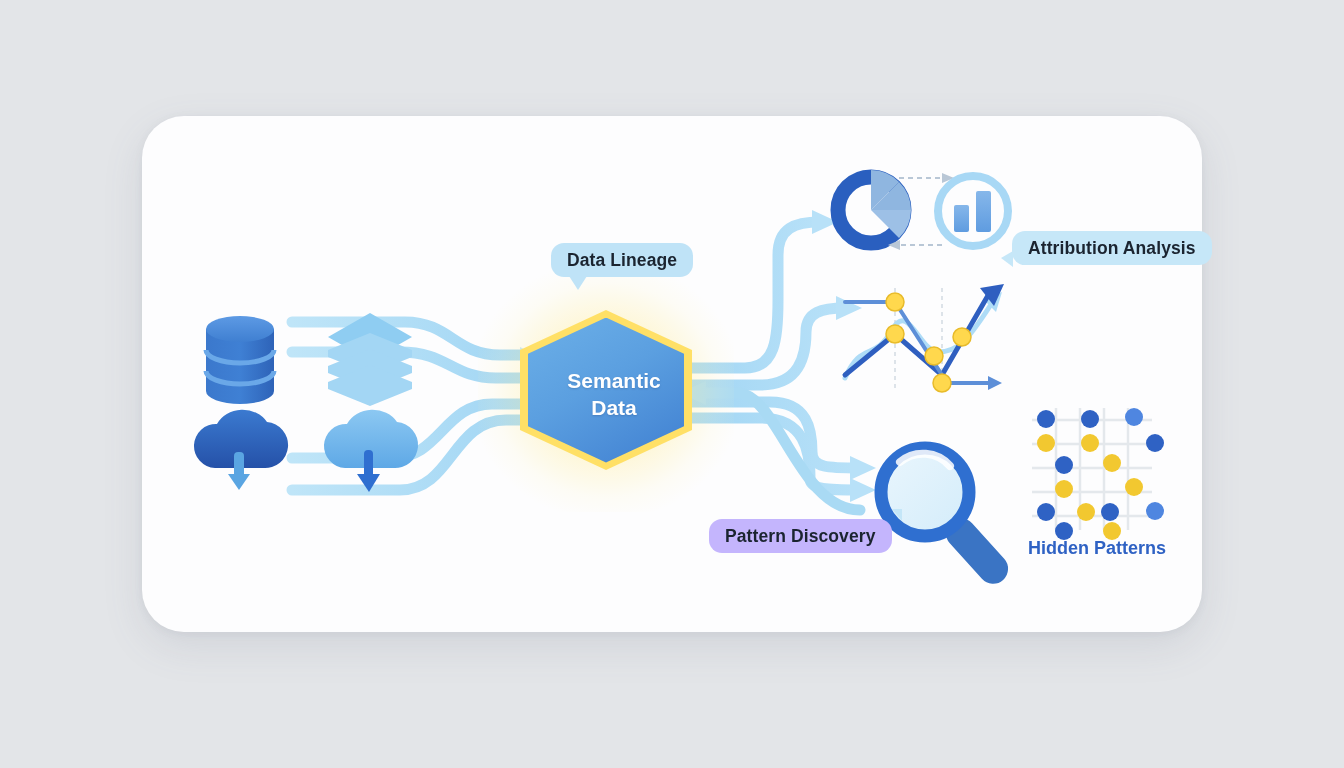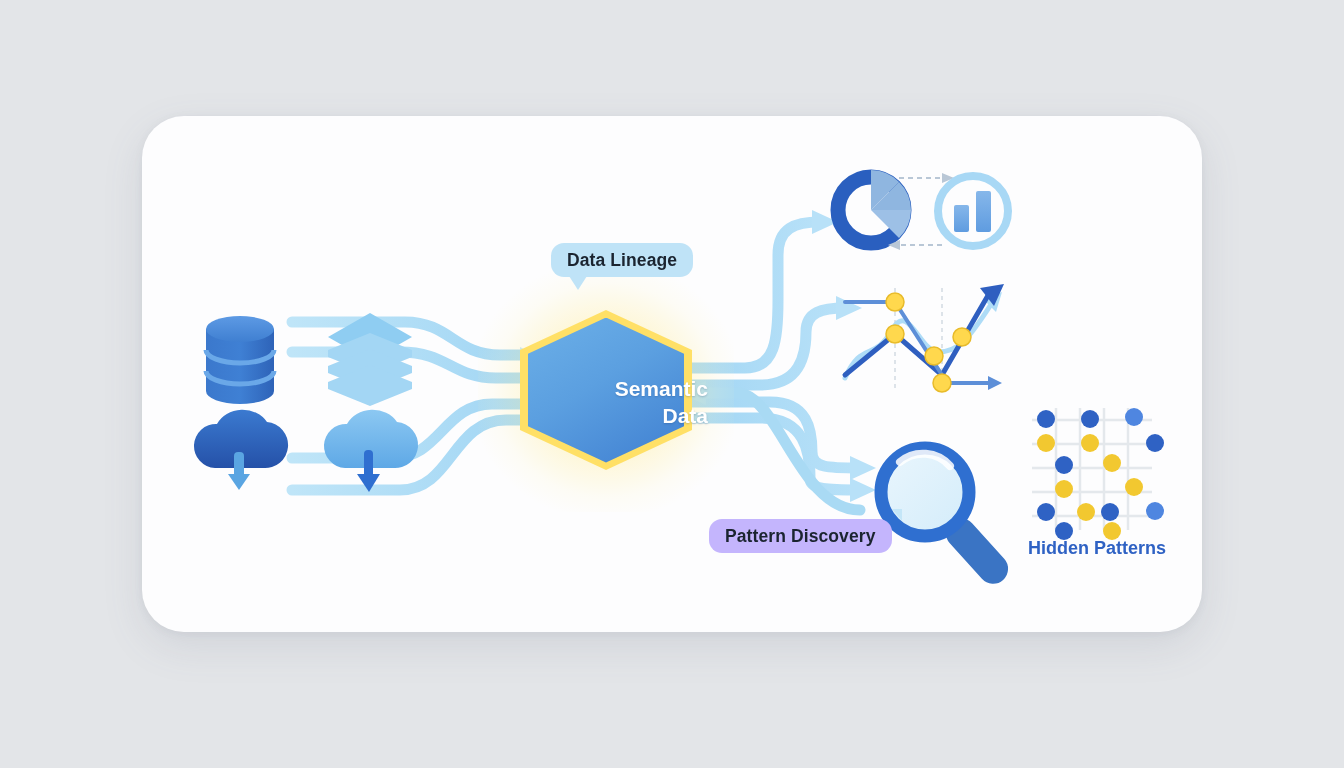--- a/index.html
+++ b/index.html
@@ -84,22 +84,22 @@
   #hex-ring, #hex-body {
     position:absolute;
     clip-path:polygon(50% 0%, 100% 25%, 100% 75%, 50% 100%, 0% 75%, 0% 25%);
   }
   #hex-ring { left:0; top:0; width:172px; height:160px; background:#ffe066; }
   #hex-body {
     left:8px; top:7.5px; width:156px; height:145px;
     background:linear-gradient(150deg,#6cb0e8 0%,#5b9fe0 45%,#3f7fd1 100%);
   }
   #hex-text {
-    position:absolute; left:0; top:12px; width:188px; height:160px;
-    display:flex; flex-direction:column; align-items:flex-end; justify-content:center;
+    position:absolute; left:0; top:4px; width:188px; height:160px;
+    display:flex; flex-direction:column; align-items:center; justify-content:center;
     color:#fff; font-size:21px; font-weight:700; line-height:1.3;
     text-shadow:0 1px 2px rgba(30,60,110,.25);
   }
 </style>
 </head>
 <body>
 
 <div id="stage">
 
   <div class="card"></div>
@@ -294,20 +294,24 @@
         <circle cx="1112" cy="531" r="9" fill="#f2c830"></circle>
       </g>
     </g>
   </svg>
 
   <div class="bubble" id="bubble-lineage">
     <span>Data Lineage</span>
     <span class="tail"></span>
   </div>
 
+  <div class="bubble" id="bubble-attribution">
+    <span>Attribution Analysis</span>
+    <span class="tail"></span>
+  </div>
 
 
   <div class="bubble" id="bubble-pattern">
     <span>Pattern Discovery</span>
     <span class="tail"></span>
   </div>
 
   <div id="label-hidden">Hidden Patterns</div>
 
 </div>

